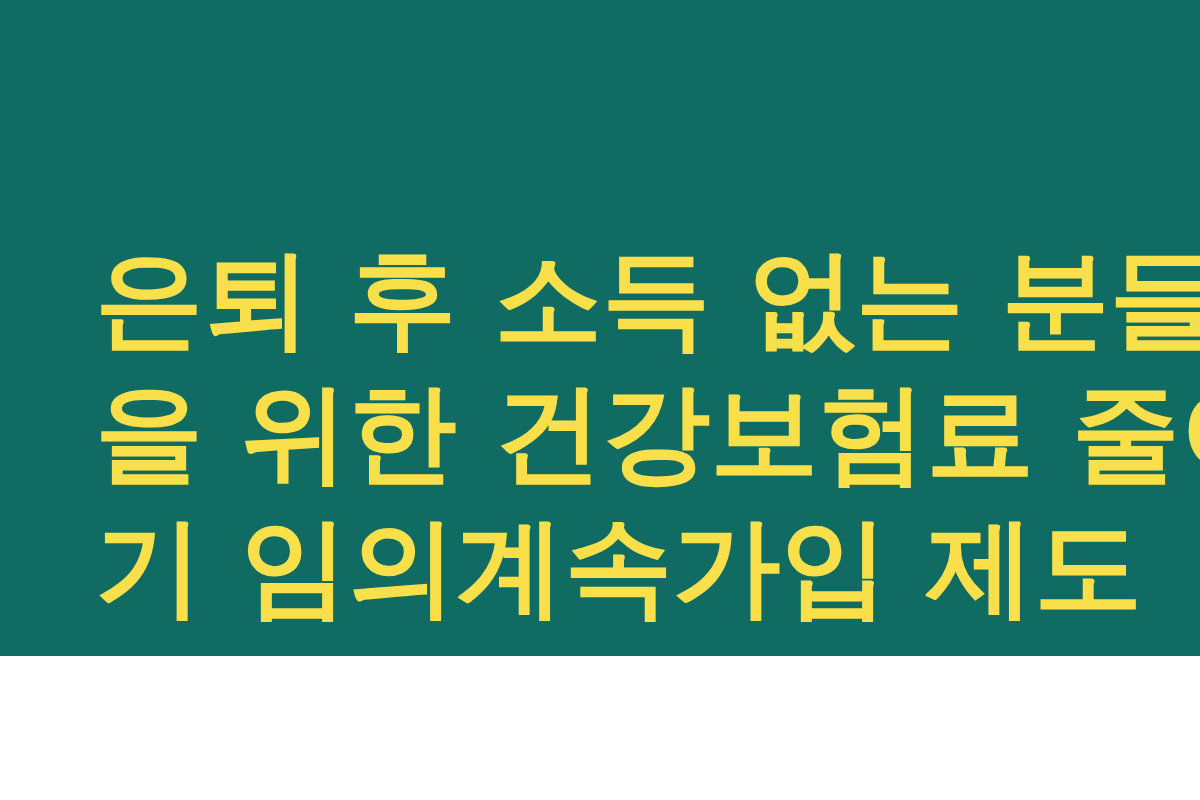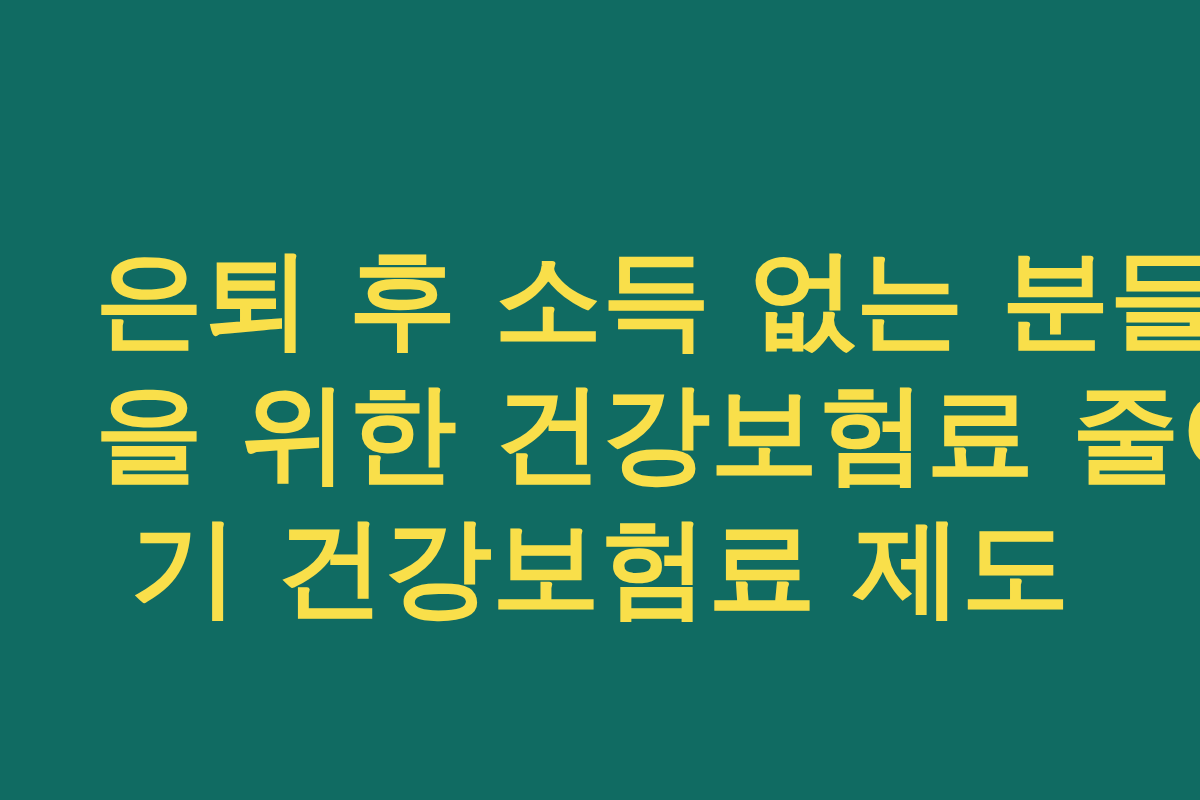--- a/index.html
+++ b/index.html
@@ -47,25 +47,25 @@
     font-size: 108px;
     line-height: 134px;
     letter-spacing: 0px;
     white-space: pre;
     -webkit-font-smoothing: antialiased;
   }
 </style>
 </head>
 <body>
 
-<div id="thumbnail-card" style="background: rgb(16, 107, 98); width: 1200px; height: 800px;">
+<div id="thumbnail-card" style="background: rgb(16, 107, 98); width: 1200px; height: 656px;">
 
   <div id="title-block" style="top: 232px;">
 
     <span class="title-line" style="color: rgb(249, 223, 74); font-size: 108px; line-height: 134px;">은퇴 후 소득 없는 분들</span>
 
     <span class="title-line" style="color: rgb(249, 223, 74); font-size: 108px; line-height: 134px;">을 위한 건강보험료 줄이</span>
 
-    <span class="title-line" style="color: rgb(249, 223, 74); font-size: 108px; line-height: 134px;">기 건강보험료 제도</span>
+    <span class="title-line" style="color: rgb(249, 223, 74); font-size: 108px; line-height: 134px;">기 임의계속가입 제도</span>
 
   </div>
 
 </div>
 
 </body></html>

